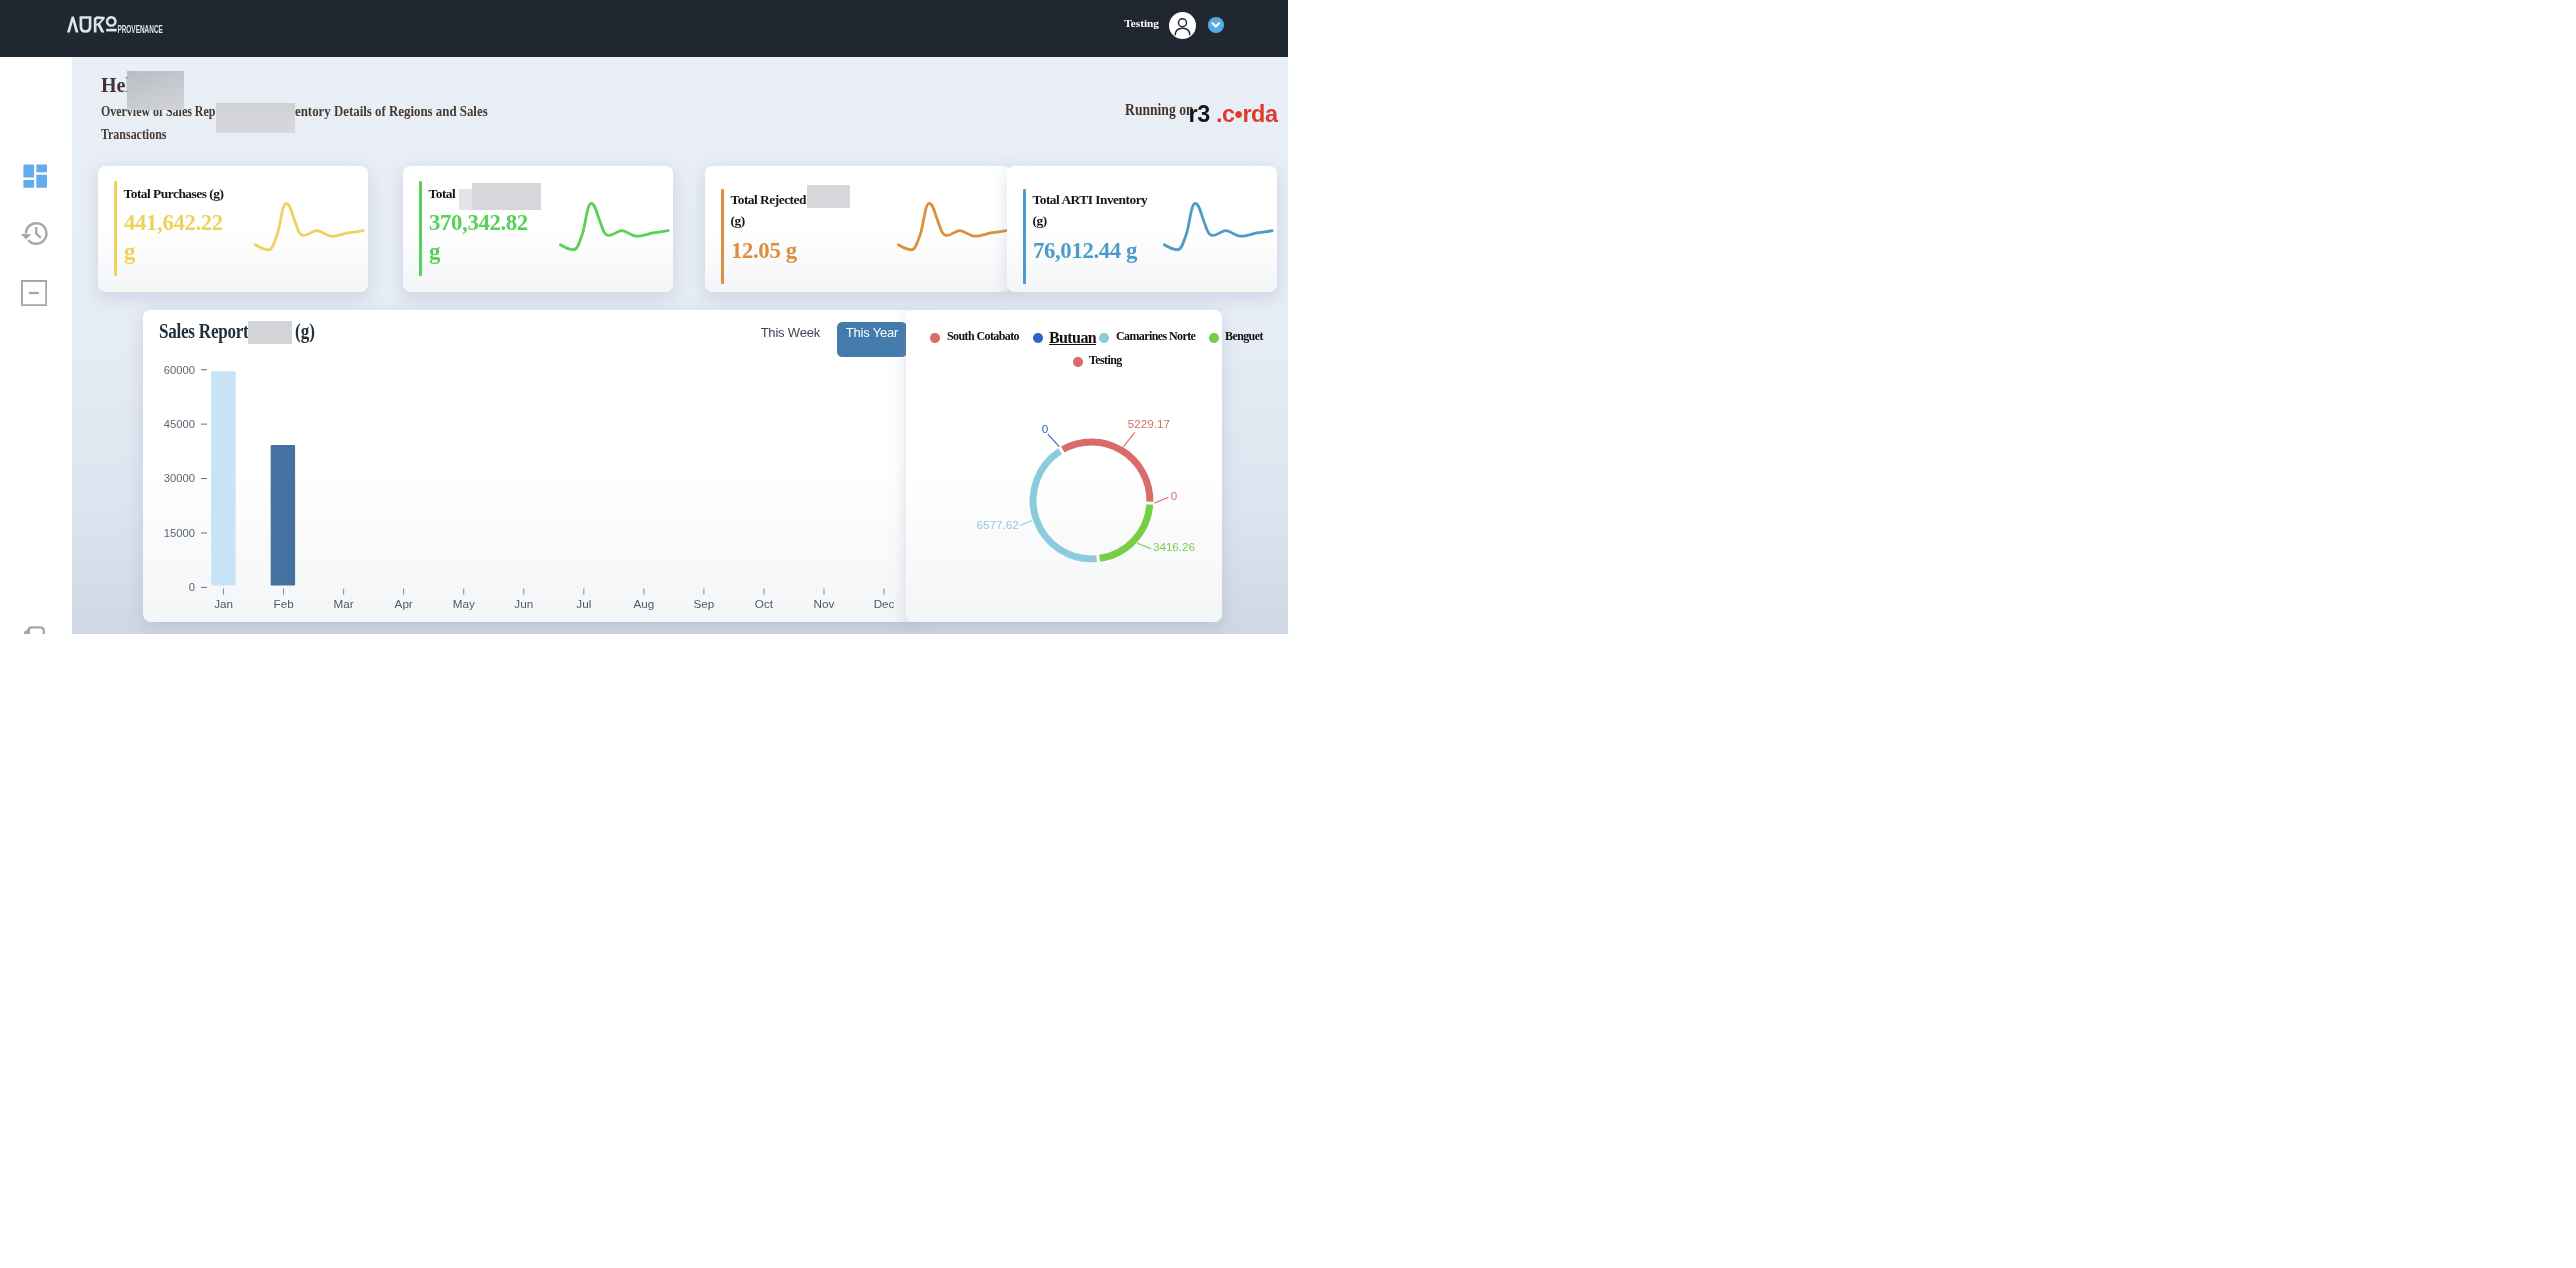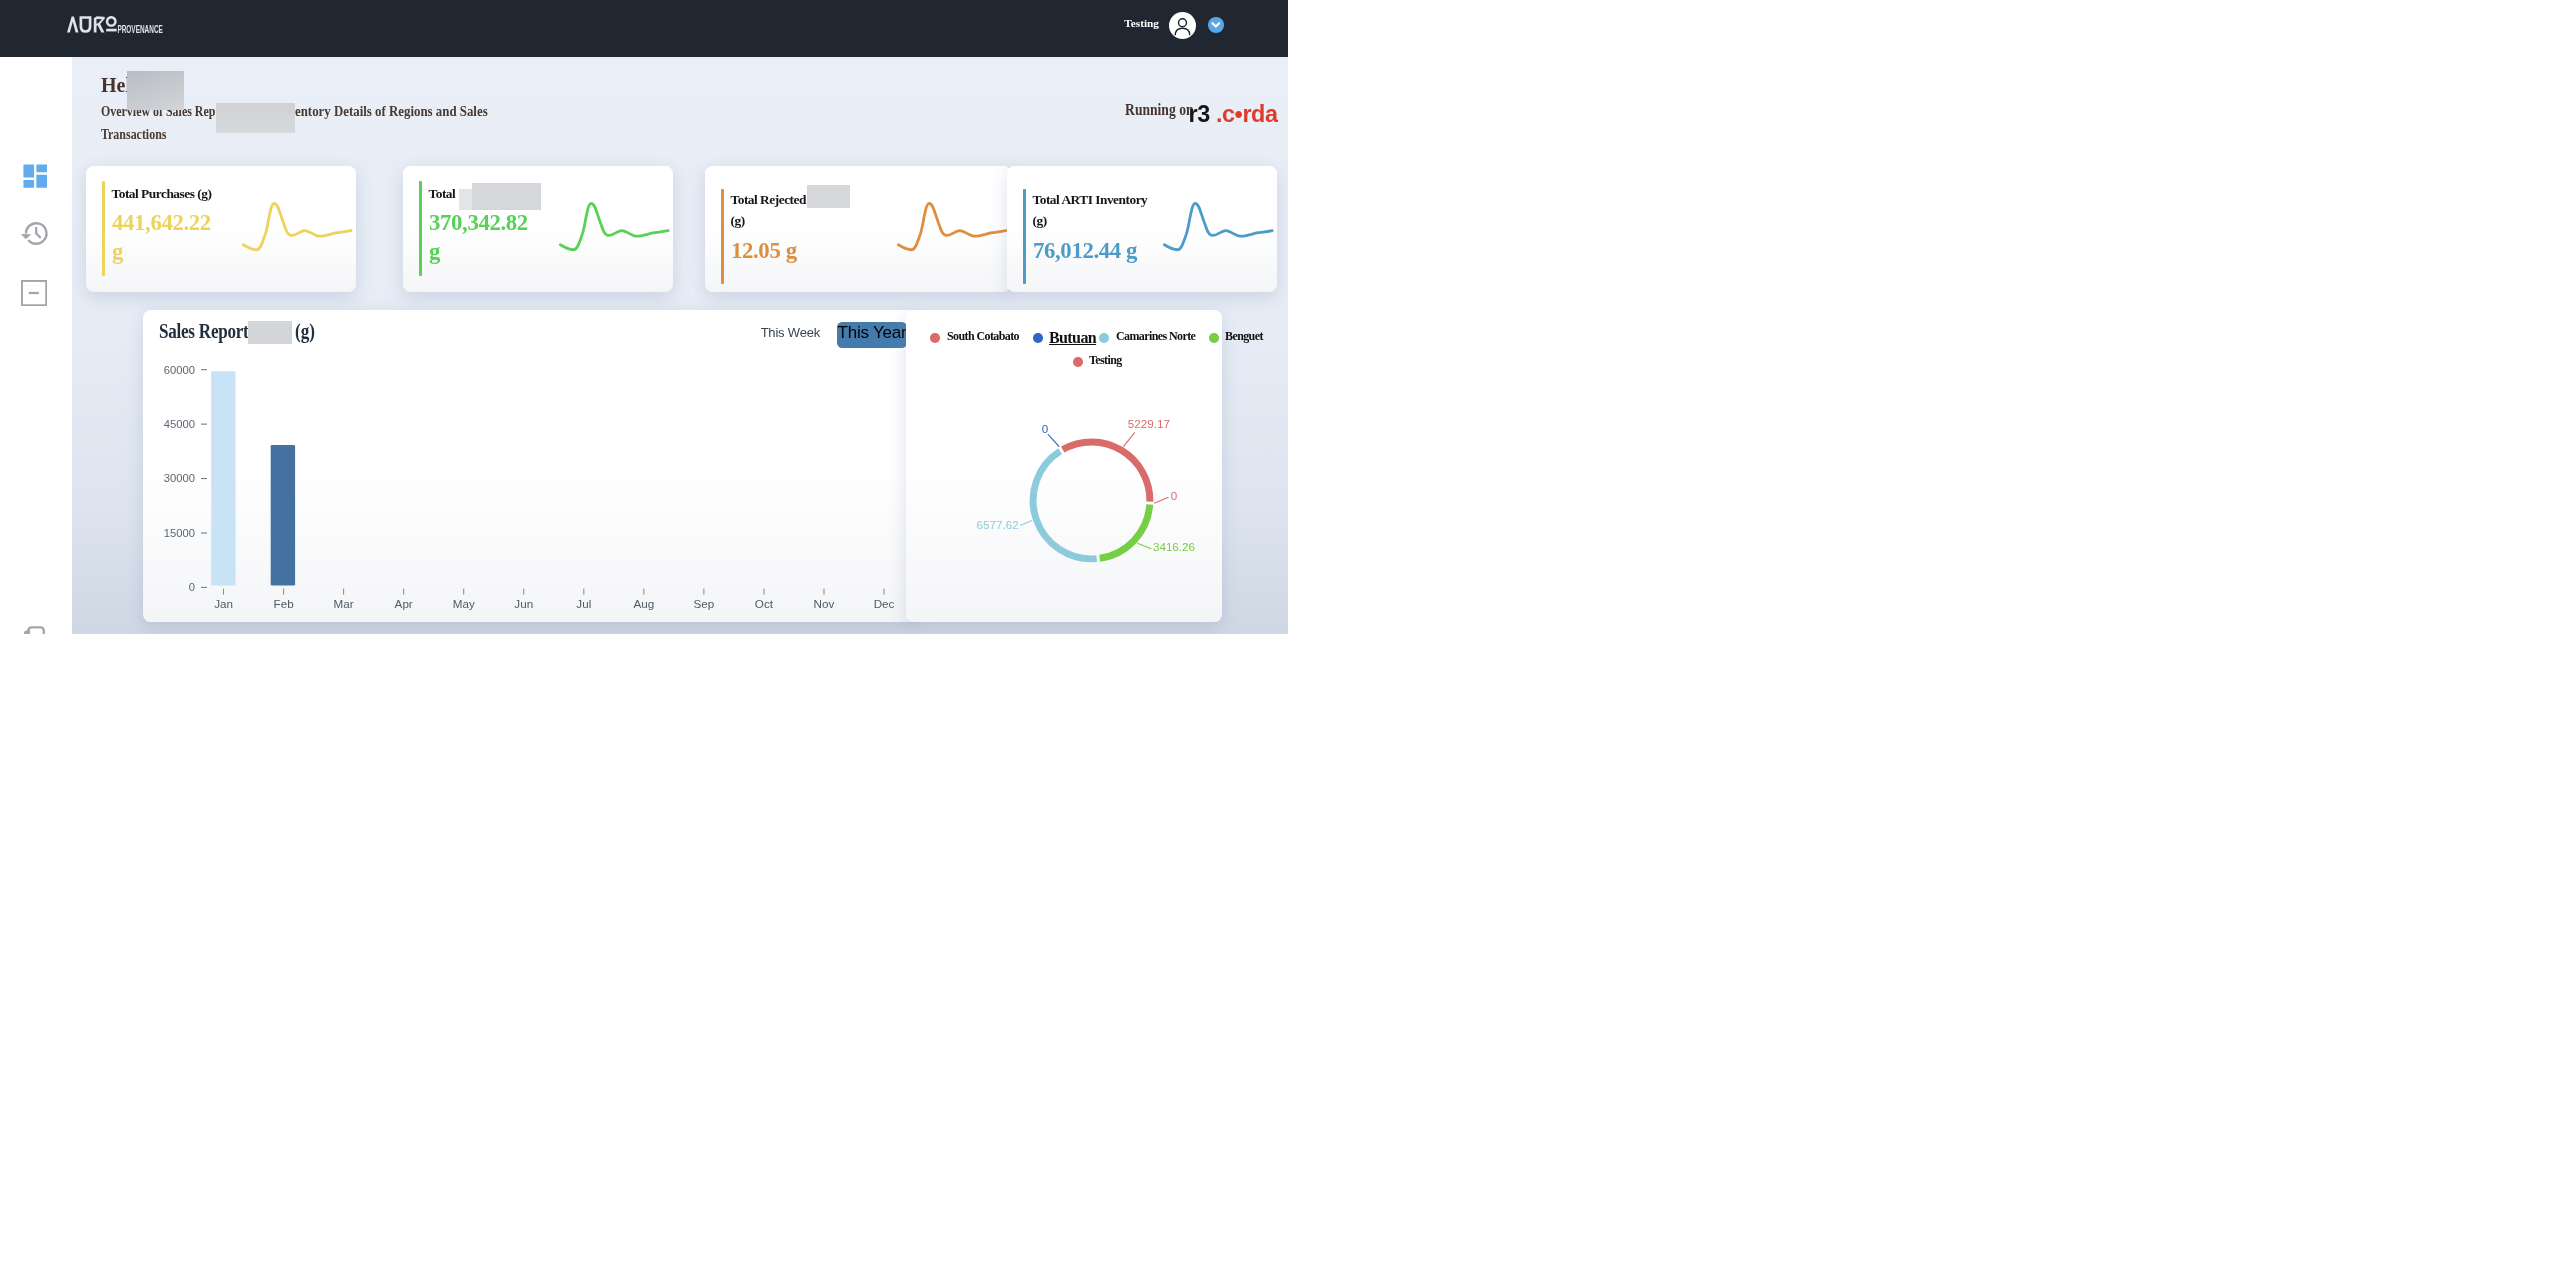--- a/index.html
+++ b/index.html
@@ -78,21 +78,21 @@
   <div class="abs" style="left:101px;top:74px;font-size:20px;font-weight:bold;color:#46332e;">Hel</div>
   <div class="abs" style="left:101px;top:103px;font-size:14.3px;font-weight:bold;color:#483a31;transform:scaleX(0.835);transform-origin:left top;">Overview of Sales Rep</div>
   <div class="abs" style="left:295px;top:103px;font-size:14.3px;font-weight:bold;color:#483a31;transform:scaleX(0.90);transform-origin:left top;">entory Details of Regions and Sales</div>
   <div class="abs" style="left:101px;top:126px;font-size:14.3px;font-weight:bold;color:#483a31;transform:scaleX(0.835);transform-origin:left top;">Transactions</div>
   <div class="blur" style="left:127px;top:71px;width:57px;height:39px;background:linear-gradient(160deg,#b9bdc3,#d2d4d8);"></div>
   <div class="blur" style="left:216px;top:103px;width:79px;height:30px;background:linear-gradient(180deg,#cfd1d5,#d6d8db);"></div>
 
   <div class="abs" style="right:95px;top:101px;font-size:16px;font-weight:bold;color:#46332e;transform:scaleX(0.85);transform-origin:right top;">Running on</div>
   <div class="abs axisfont" style="right:10.4px;top:101px;font-size:23.4px;font-weight:bold;letter-spacing:-0.4px;"><span style="color:#161616;">r3</span><span style="color:#df3b2c;margin-left:6px;">.c•rda</span></div>
 
-  <div class="card" style="left:86px;top:166px;width:270px;height:126px;">
+  <div class="card" style="left:98px;top:166px;width:270px;height:126px;">
     <div class="accent" style="left:15.6px;top:14.7px;height:95px;background:#edd25c;"></div>
     <div class="ctitle" style="top:17px;">Total Purchases (g)</div>
     <div class="cnum" style="top:42px;color:#edd25c;">441,642.22<br>g</div>
     <svg class="spark" width="111" height="52" viewBox="0 0 128 60" fill="none" stroke="#edd25c" stroke-width="3.2" stroke-linecap="round">
       <path d="M1.5,50.5 C7,53.8 13,56.6 17.5,56.2 C21,55.8 24,47 27,38 C30.5,27 32.5,3 37,2.7 C41.5,2.6 43.5,14 47,23 C50,30.5 51.5,38.8 56,39.7 C61.5,40.8 66.5,34.6 72,34.2 C77.5,33.8 83,40.2 88.5,40.6 C96,41 103,37.6 110,36.6 C116,35.8 121,35.2 126,34.3"></path>
     </svg>
   </div>
   <div class="card" style="left:403px;top:166px;width:270px;height:126px;">
     <div class="accent" style="left:15.6px;top:14.7px;height:95px;background:#57d157;"></div>
     <div class="ctitle" style="top:17px;">Total</div>
@@ -119,21 +119,21 @@
     <svg class="spark" width="111" height="52" viewBox="0 0 128 60" fill="none" stroke="#4d9bc9" stroke-width="3.2" stroke-linecap="round">
       <path d="M1.5,50.5 C7,53.8 13,56.6 17.5,56.2 C21,55.8 24,47 27,38 C30.5,27 32.5,3 37,2.7 C41.5,2.6 43.5,14 47,23 C50,30.5 51.5,38.8 56,39.7 C61.5,40.8 66.5,34.6 72,34.2 C77.5,33.8 83,40.2 88.5,40.6 C96,41 103,37.6 110,36.6 C116,35.8 121,35.2 126,34.3"></path>
     </svg>
   </div>
 
   <div class="card" style="left:101px;top:310px;width:774px;height:312px;margin-left:42px;">
     <div class="abs" style="left:15.6px;top:9.8px;font-size:20px;font-weight:bold;color:#22303e;letter-spacing:-0.3px;transform:scaleX(0.855);transform-origin:left top;">Sales Report</div>
     <div class="abs" style="left:152px;top:9.8px;font-size:20px;font-weight:bold;color:#22303e;transform:scaleX(0.855);transform-origin:left top;">(g)</div>
     <div class="blur" style="left:105px;top:11.3px;width:44px;height:22.5px;background:#d3d5d8;"></div>
     <div class="abs axisfont" style="right:97px;top:15px;font-size:13px;color:#3a4654;letter-spacing:-0.2px;">This Week</div>
-    <div class="abs axisfont" style="left:694px;top:11.8px;width:70px;height:26px;border-radius:5.2px;background:#447bad;color:#000000;font-size:17px;text-align:center;line-height:22.5px;letter-spacing:-0.2px;">This Year</div>
+    <div class="abs axisfont" style="left:694px;top:11.8px;width:70px;height:35px;border-radius:5.2px;background:#447bad;color:#ffffff;font-size:13px;text-align:center;line-height:22.5px;letter-spacing:-0.2px;">This Year</div>
     <svg class="abs axisfont" style="left:0;top:0;" width="774" height="312" viewBox="0 0 894.6 360.6">
       <g font-size="13" fill="#5b6673" text-anchor="end">
         <text x="60" y="325">0</text>
         <text x="60" y="262.1">15000</text>
         <text x="60" y="199.2">30000</text>
         <text x="60" y="136.3">45000</text>
         <text x="60" y="73.4">60000</text>
       </g>
       <g stroke="#6b7682" stroke-width="1.2">
         <line x1="67" y1="320.6" x2="74" y2="320.6"></line>

